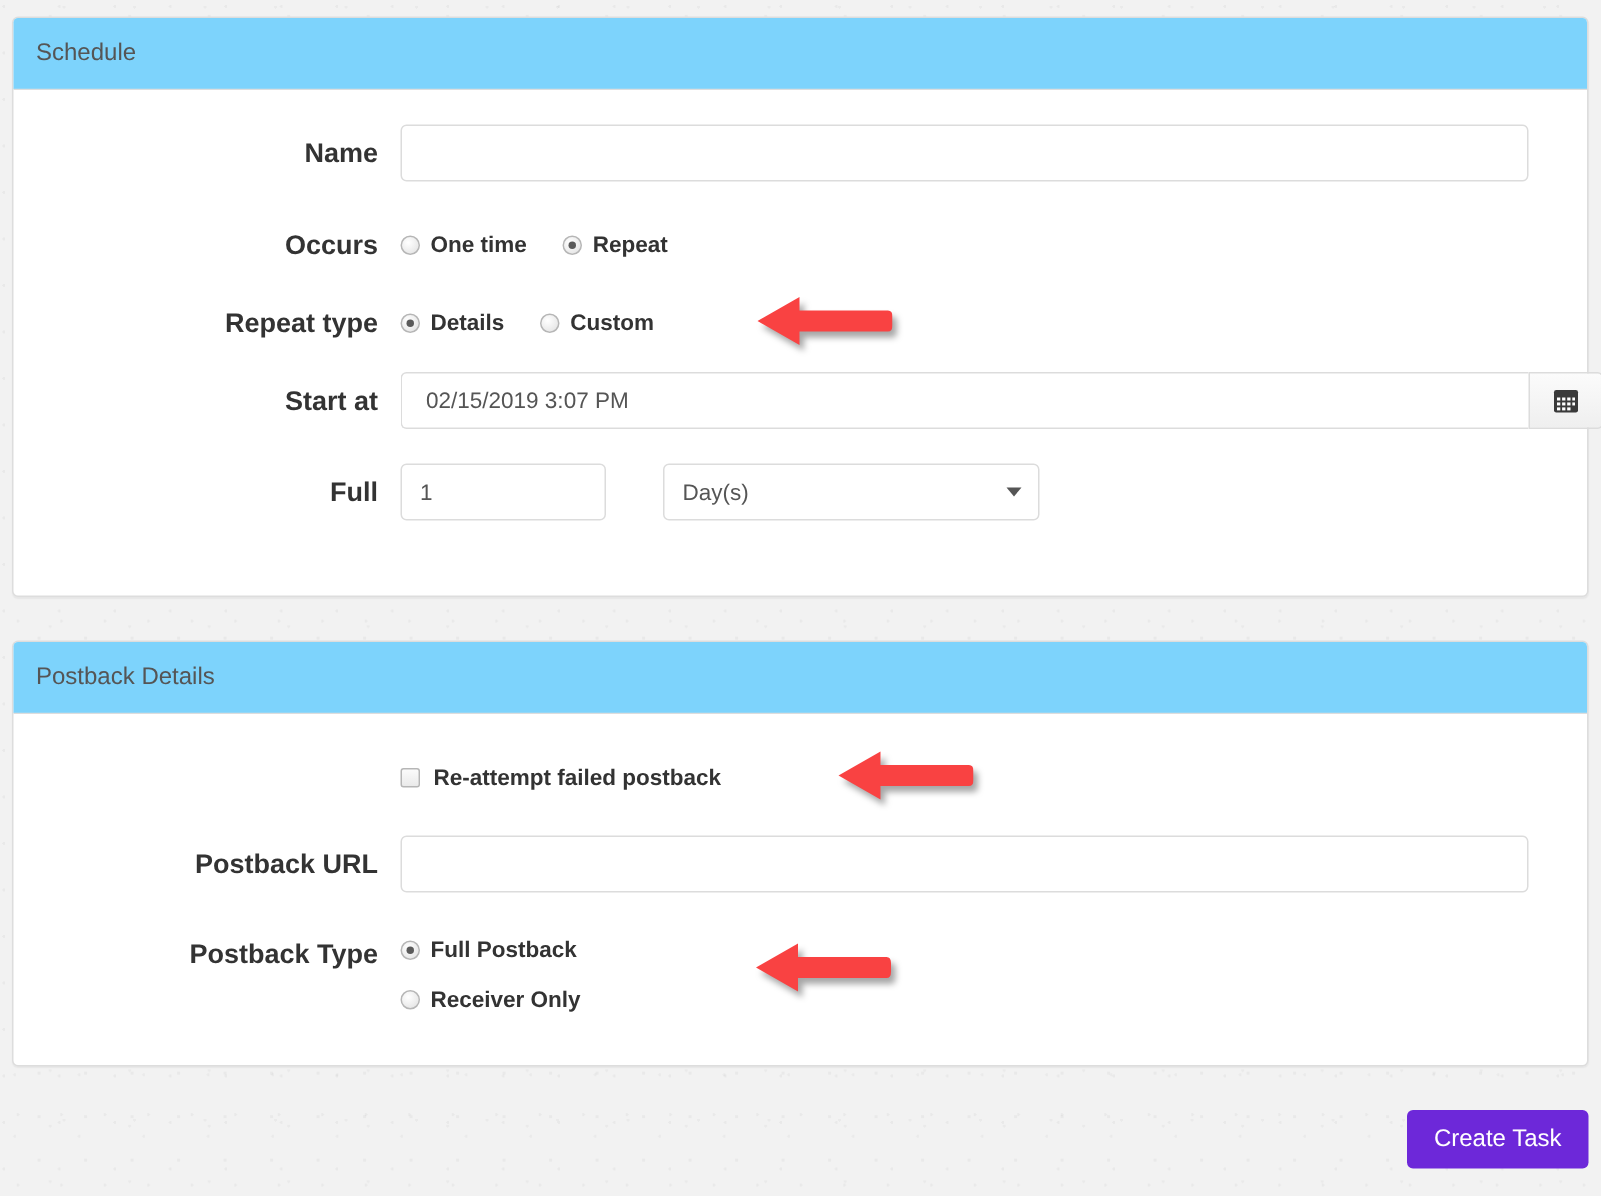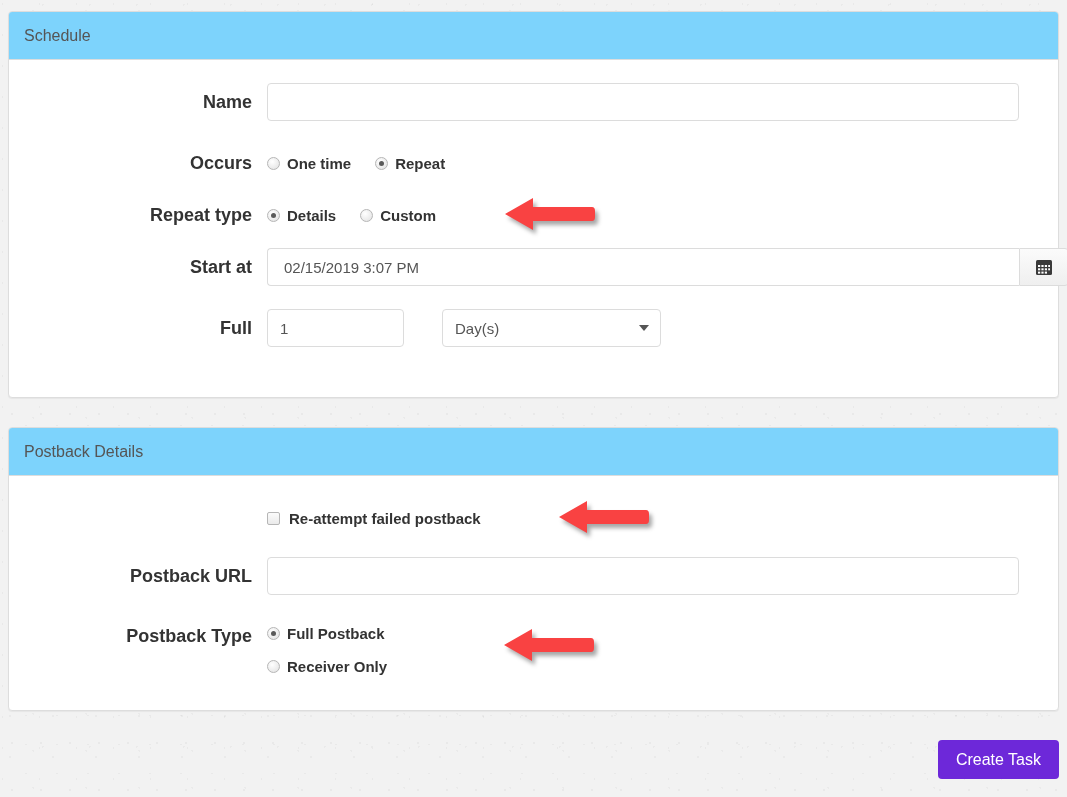--- a/index.html
+++ b/index.html
@@ -142,21 +142,21 @@
     background: linear-gradient(#fbfbfb, #efefef);
     display: flex;
     align-items: center;
     justify-content: center;
     cursor: pointer;
   }
 
   
   .sel-wrap { position: relative; display: inline-block; }
   .sel {
-    width: 219px;
+    width: 251px;
     height: 38px;
     border: 1px solid #dcdcdc;
     border-radius: 4px;
     background: #fff;
     font-size: 15px;
     color: #555;
     padding: 0 30px 0 12px;
     font-family: "Liberation Sans", sans-serif;
     -webkit-appearance: none;
     appearance: none;

